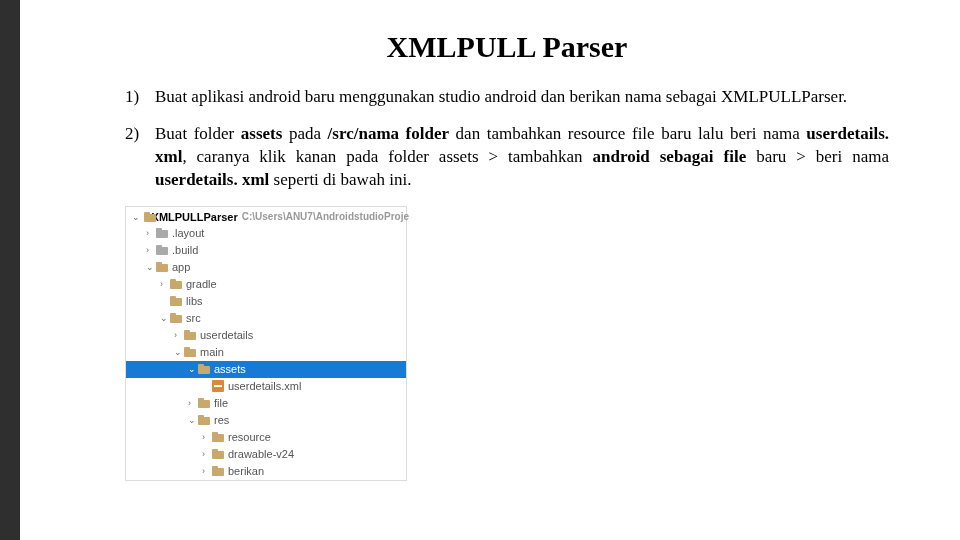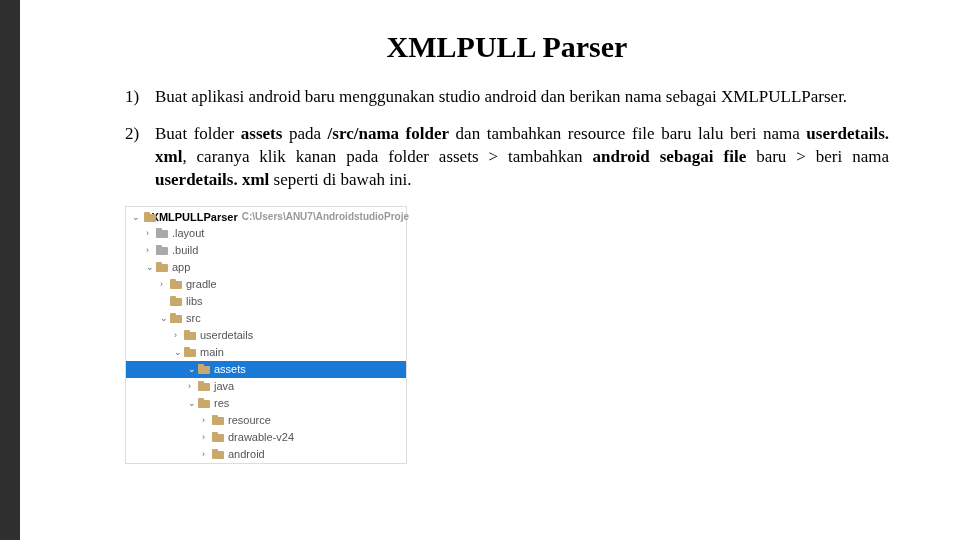--- a/index.html
+++ b/index.html
@@ -102,24 +102,30 @@
           <span class="icon-folder"></span>
           <span>main</span>
         </div>
         <div class="tree-row sel">
           <span class="ind" style="width: 56px;"></span>
           <span class="arrow">⌄</span>
           <span class="icon-folder"></span>
           <span>assets</span>
         </div>
         <div class="tree-row">
+          <span class="ind" style="width: 70px;"></span>
+          <span class="arrow"></span>
+          <span class="icon-xml"></span>
+          <span>userdetails.xml</span>
+        </div>
+        <div class="tree-row">
           <span class="ind" style="width: 56px;"></span>
           <span class="arrow">›</span>
           <span class="icon-folder"></span>
-          <span>java</span>
+          <span>file</span>
         </div>
         <div class="tree-row">
           <span class="ind" style="width: 56px;"></span>
           <span class="arrow">⌄</span>
           <span class="icon-folder"></span>
           <span>res</span>
         </div>
         <div class="tree-row">
           <span class="ind" style="width: 70px;"></span>
           <span class="arrow">›</span>
@@ -129,17 +135,17 @@
         <div class="tree-row">
           <span class="ind" style="width: 70px;"></span>
           <span class="arrow">›</span>
           <span class="icon-folder"></span>
           <span>drawable-v24</span>
         </div>
         <div class="tree-row">
           <span class="ind" style="width: 70px;"></span>
           <span class="arrow">›</span>
           <span class="icon-folder"></span>
-          <span>android</span>
+          <span>berikan</span>
         </div>
       </div>
   </div>
 </div>
 
 </body></html>

